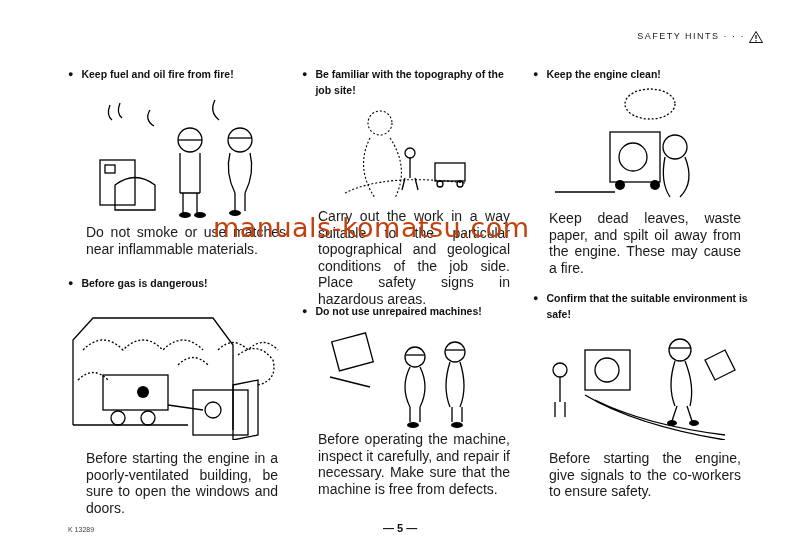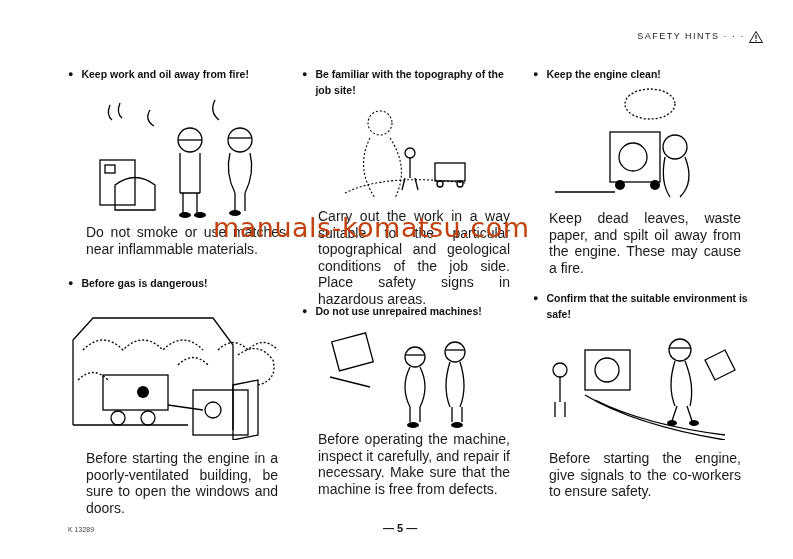--- a/index.html
+++ b/index.html
@@ -40,21 +40,21 @@
   <svg class="warn-icon" viewBox="0 0 14 12">
     <polygon points="7,0.5 13.5,11.5 0.5,11.5" fill="none" stroke="#111" stroke-width="1"></polygon>
     <line x1="7" y1="4" x2="7" y2="8" stroke="#111" stroke-width="1.2"></line>
     <circle cx="7" cy="9.8" r="0.7" fill="#111"></circle>
   </svg>
 </div>
 
 <div class="col" style="left:68px; top:66px; width:215px;">
   <div class="section-title">
     <span class="bullet">●</span>
-    <span>Keep work and oil away from fire!</span>
+    <span>Keep fuel and oil fire from fire!</span>
   </div>
 </div>
 <svg class="illus" style="left:95px; top:95px;" width="190" height="125" viewBox="0 0 190 125">
   <g fill="none" stroke="#000" stroke-width="1.3">
     <rect x="5" y="65" width="35" height="45"></rect>
       <rect x="10" y="70" width="10" height="8"></rect>
     <path d="M20 90 q20 -15 40 0 v25 h-40 z"></path>
     <circle cx="95" cy="45" r="12"></circle>
       <path d="M83 45 h24"></path>
     <path d="M85 58 v40 M105 58 v40 M85 98 h20 M88 98 v20 M102 98 v20"></path>

